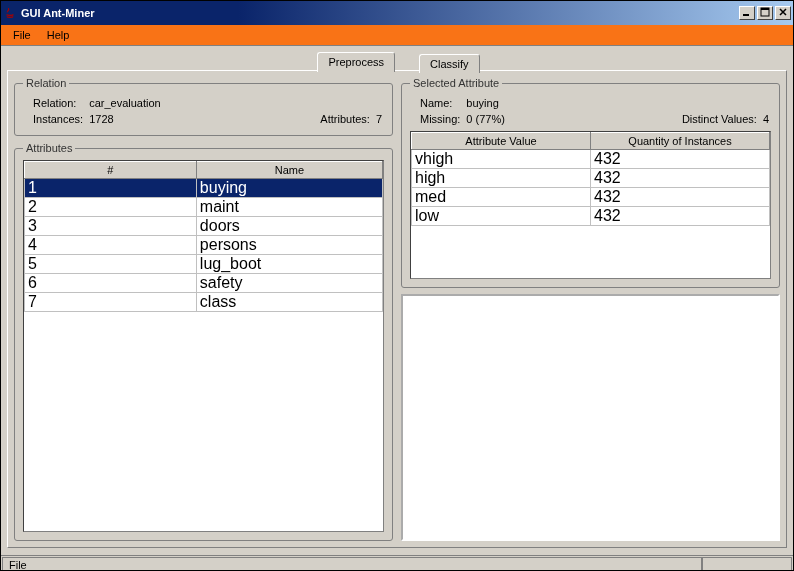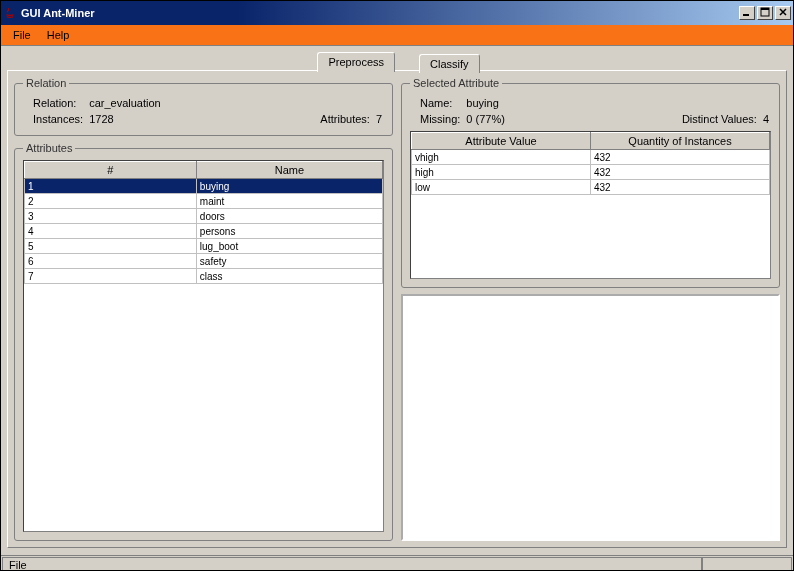--- a/index.html
+++ b/index.html
@@ -153,21 +153,21 @@
     border-top-color: #fff;
     border-left-color: #fff;
     font-weight: normal;
     font-size: 11px;
     padding: 2px 4px;
     text-align: center;
   }
   table.grid td {
     border: 1px solid #c0c0c0;
     padding: 0 3px;
-    font-size: 10px;
+    font-size: 16px;
     background: #fff;
     height: 15px;
     white-space: nowrap;
     overflow: hidden;
   }
   table.grid tr.selected td {
     background: #0a246a;
     color: #fff;
   }
   .fs-selected { }
@@ -331,20 +331,24 @@
             <tbody id="val-tbody">
                 <tr>
                   <td>vhigh</td>
                   <td>432</td>
                 </tr>
                 <tr>
                   <td>high</td>
                   <td>432</td>
                 </tr>
                 <tr>
+                  <td>med</td>
+                  <td>432</td>
+                </tr>
+                <tr>
                   <td>low</td>
                   <td>432</td>
                 </tr>
               </tbody>
           </table>
         </div>
       </fieldset>
 
       <div class="blank-panel"></div>
     </div>

